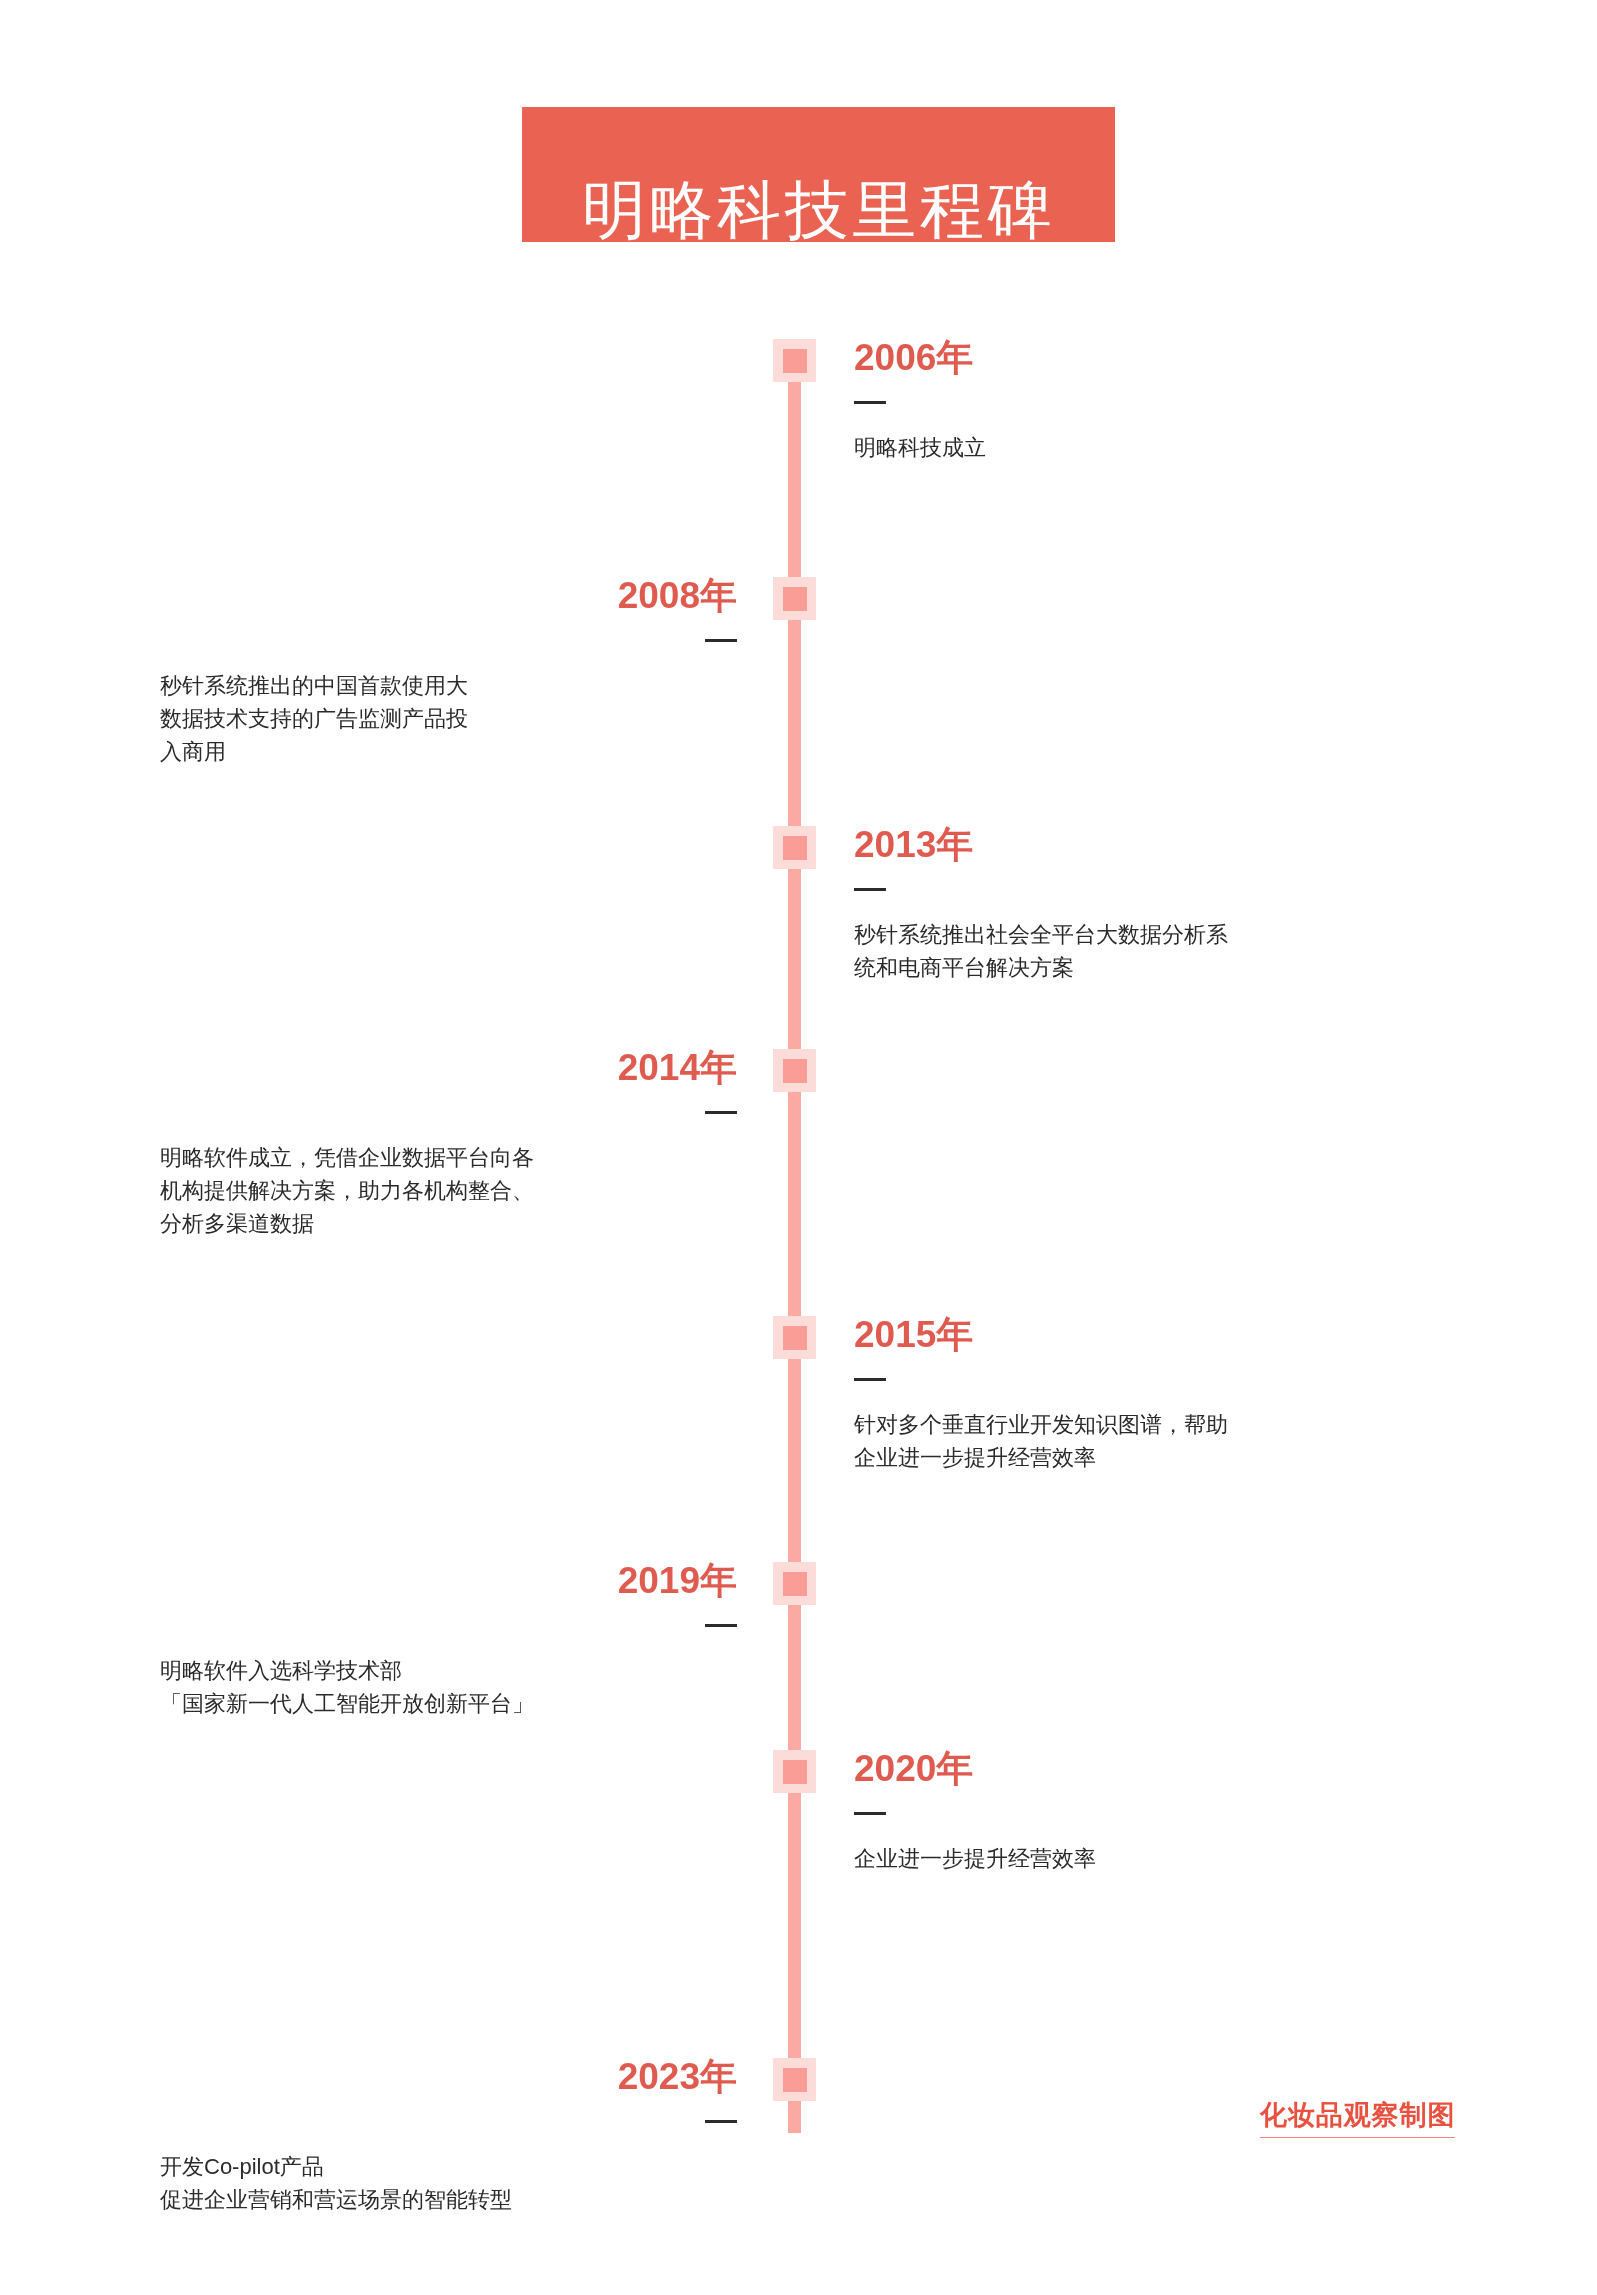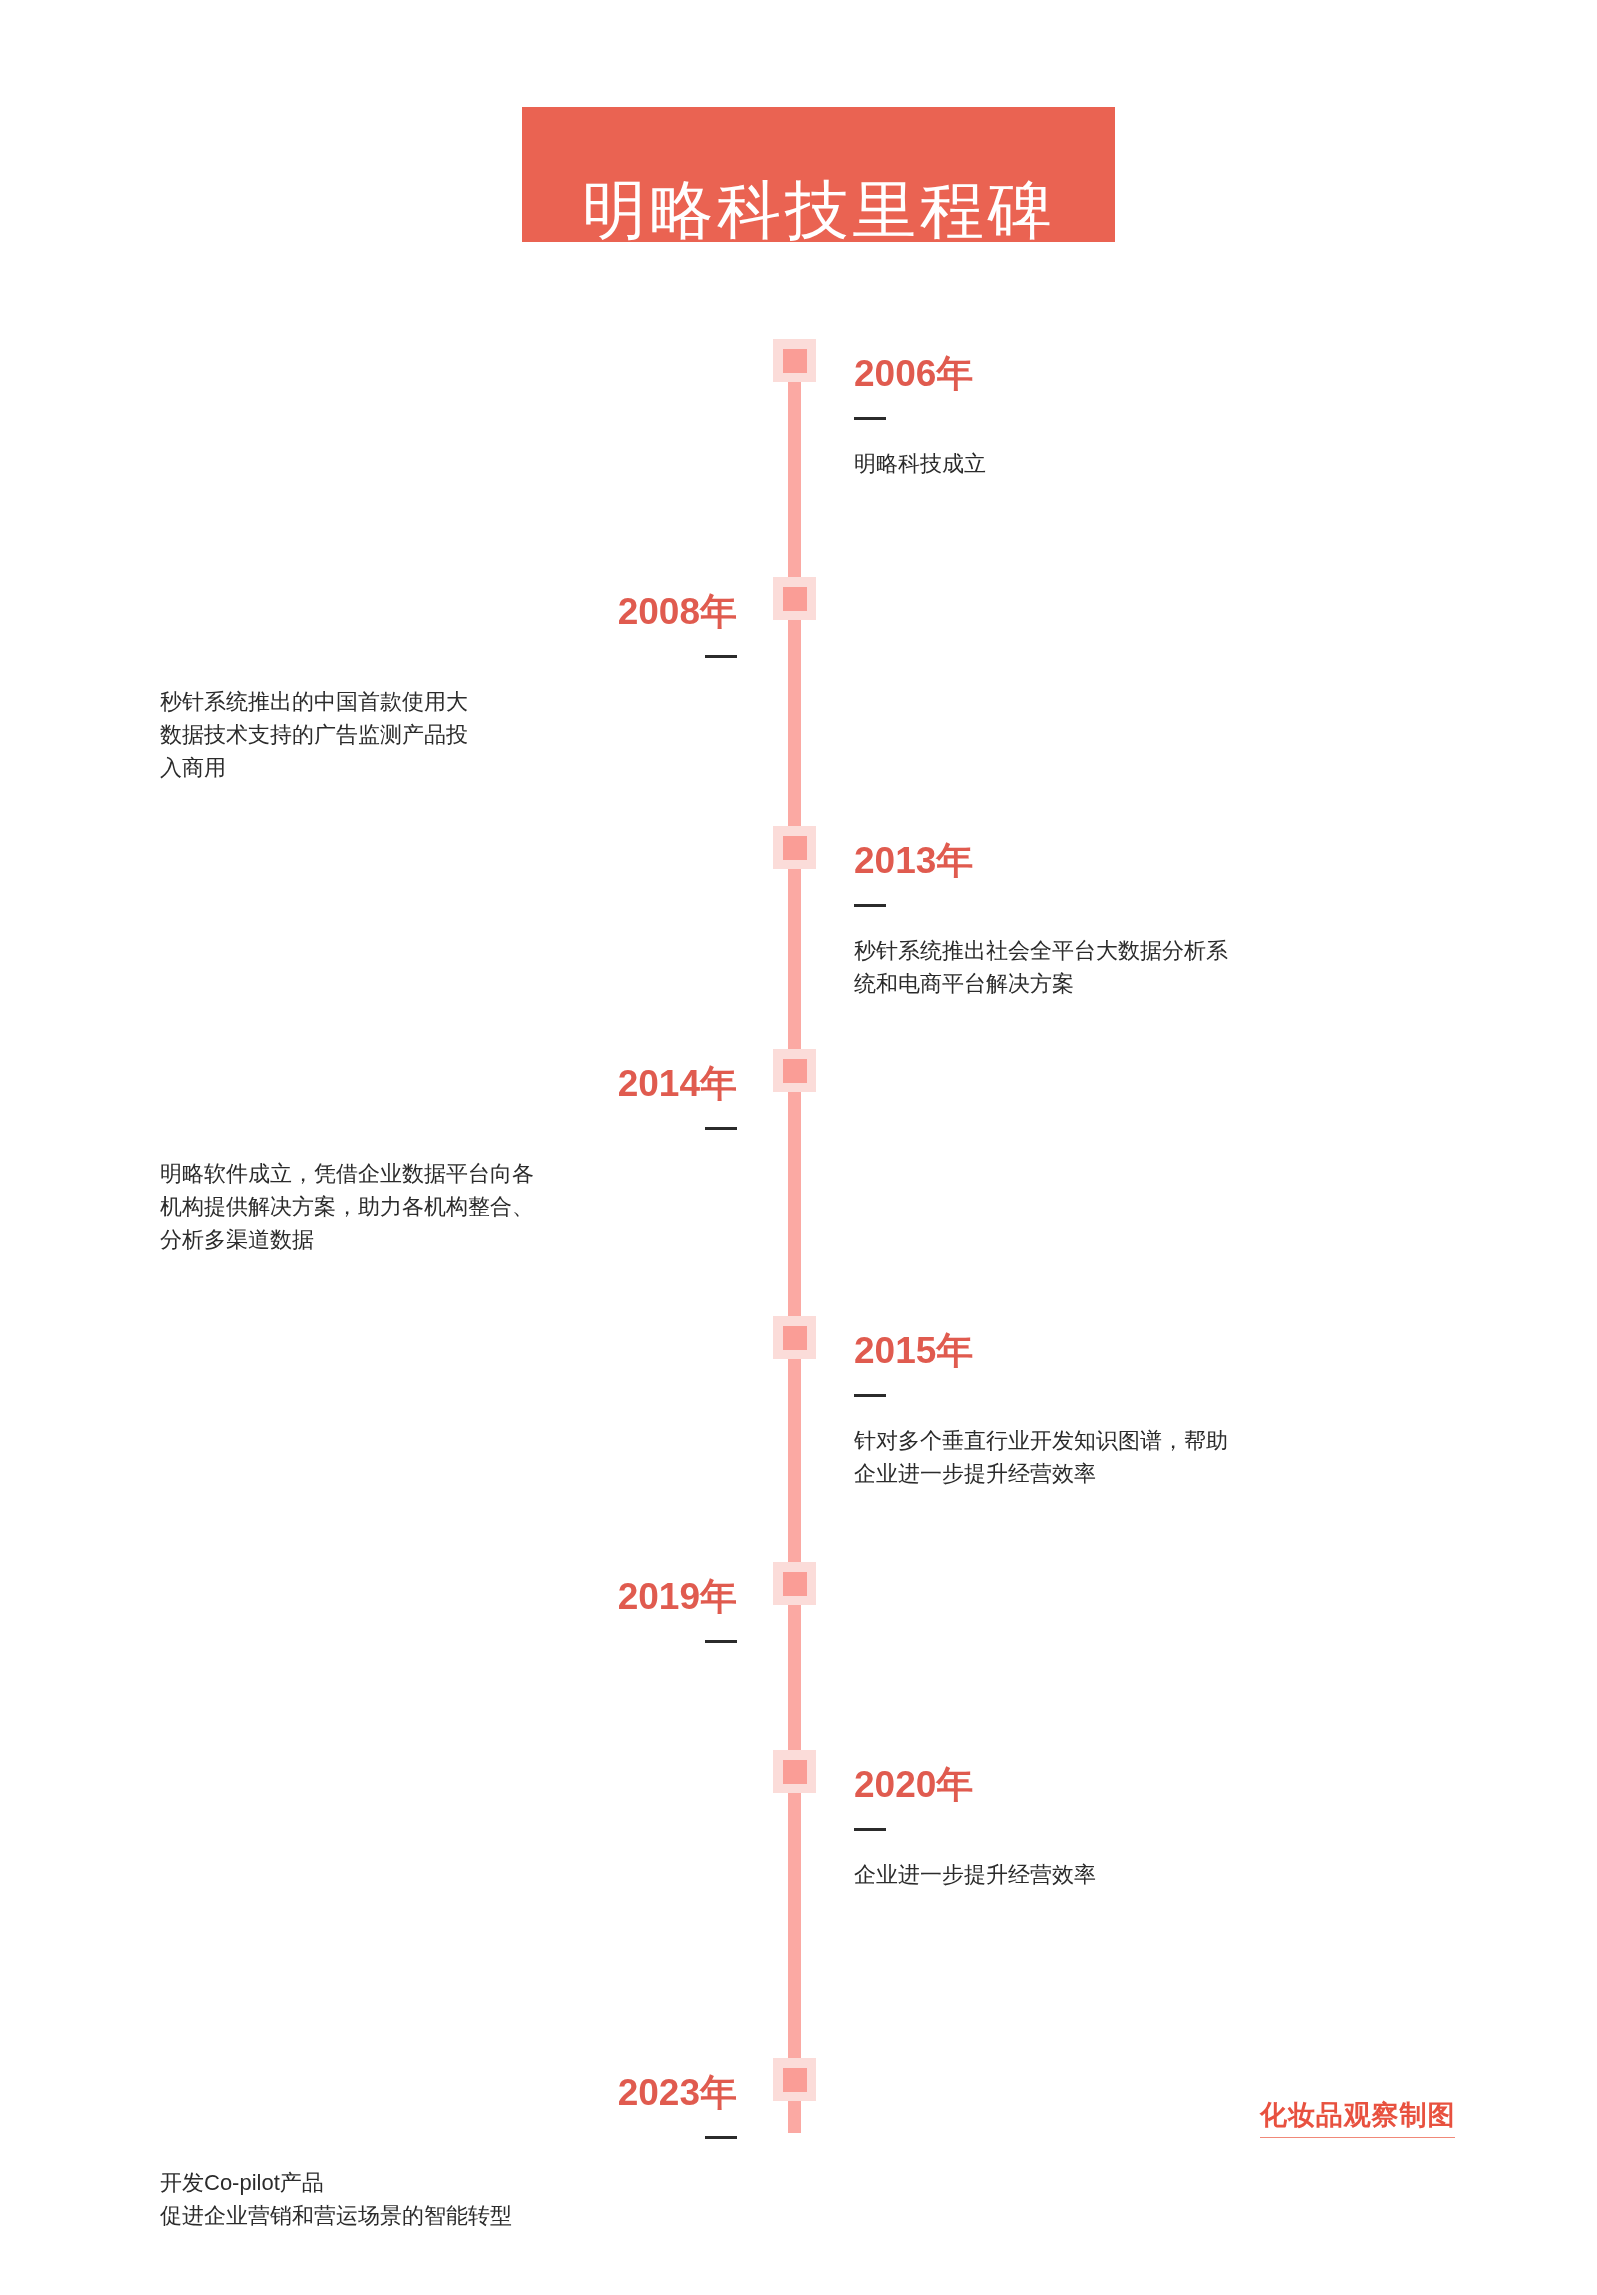--- a/index.html
+++ b/index.html
@@ -84,21 +84,21 @@
     width: 577px;
     text-align: right;
   }
 
   .year {
     color: #E05B4F;
     font-size: 37px;
     font-weight: 700;
     line-height: 1.05;
     letter-spacing: 0px;
-    margin: 16px 0 23px 0;
+    margin: 0 0 23px 0;
     white-space: nowrap;
   }
 
   .dash-wrap {
     height: 2.7px;
     margin-bottom: 27px;
     display: flex;
   }
   .content.right .dash-wrap { justify-content: flex-start; }
   .content.left  .dash-wrap { justify-content: flex-end; }
@@ -213,20 +213,22 @@
     </div>
     <div class="entry" style="top: 1562px;">
       <div class="marker">
         <div class="marker-inner"></div>
       </div>
       <div class="content left">
         <div class="year">2019年</div>
         <div class="dash-wrap">
           <span class="dash"></span>
         </div>
+        <div class="desc">明略软件入选科学技术部
+「国家新一代人工智能开放创新平台」</div>
       </div>
     </div>
     <div class="entry" style="top: 1750px;">
       <div class="marker">
         <div class="marker-inner"></div>
       </div>
       <div class="content right">
         <div class="year">2020年</div>
         <div class="dash-wrap">
           <span class="dash"></span>

